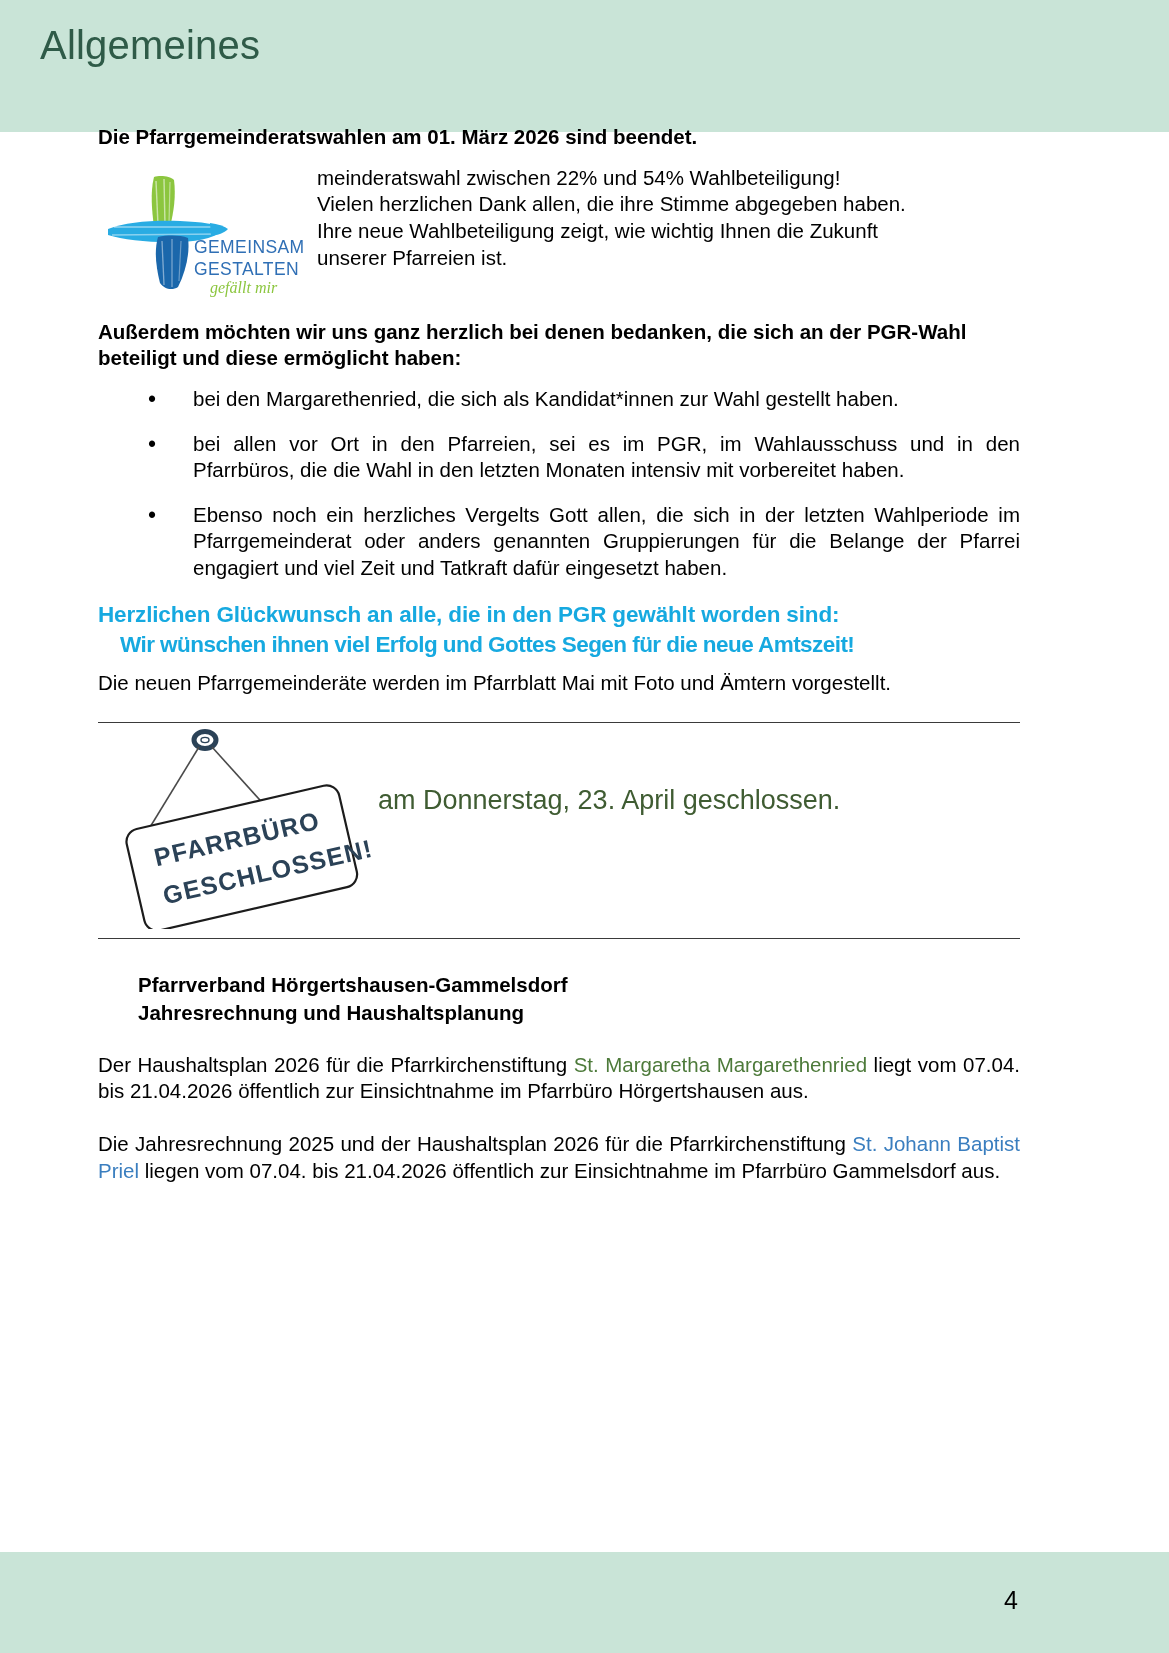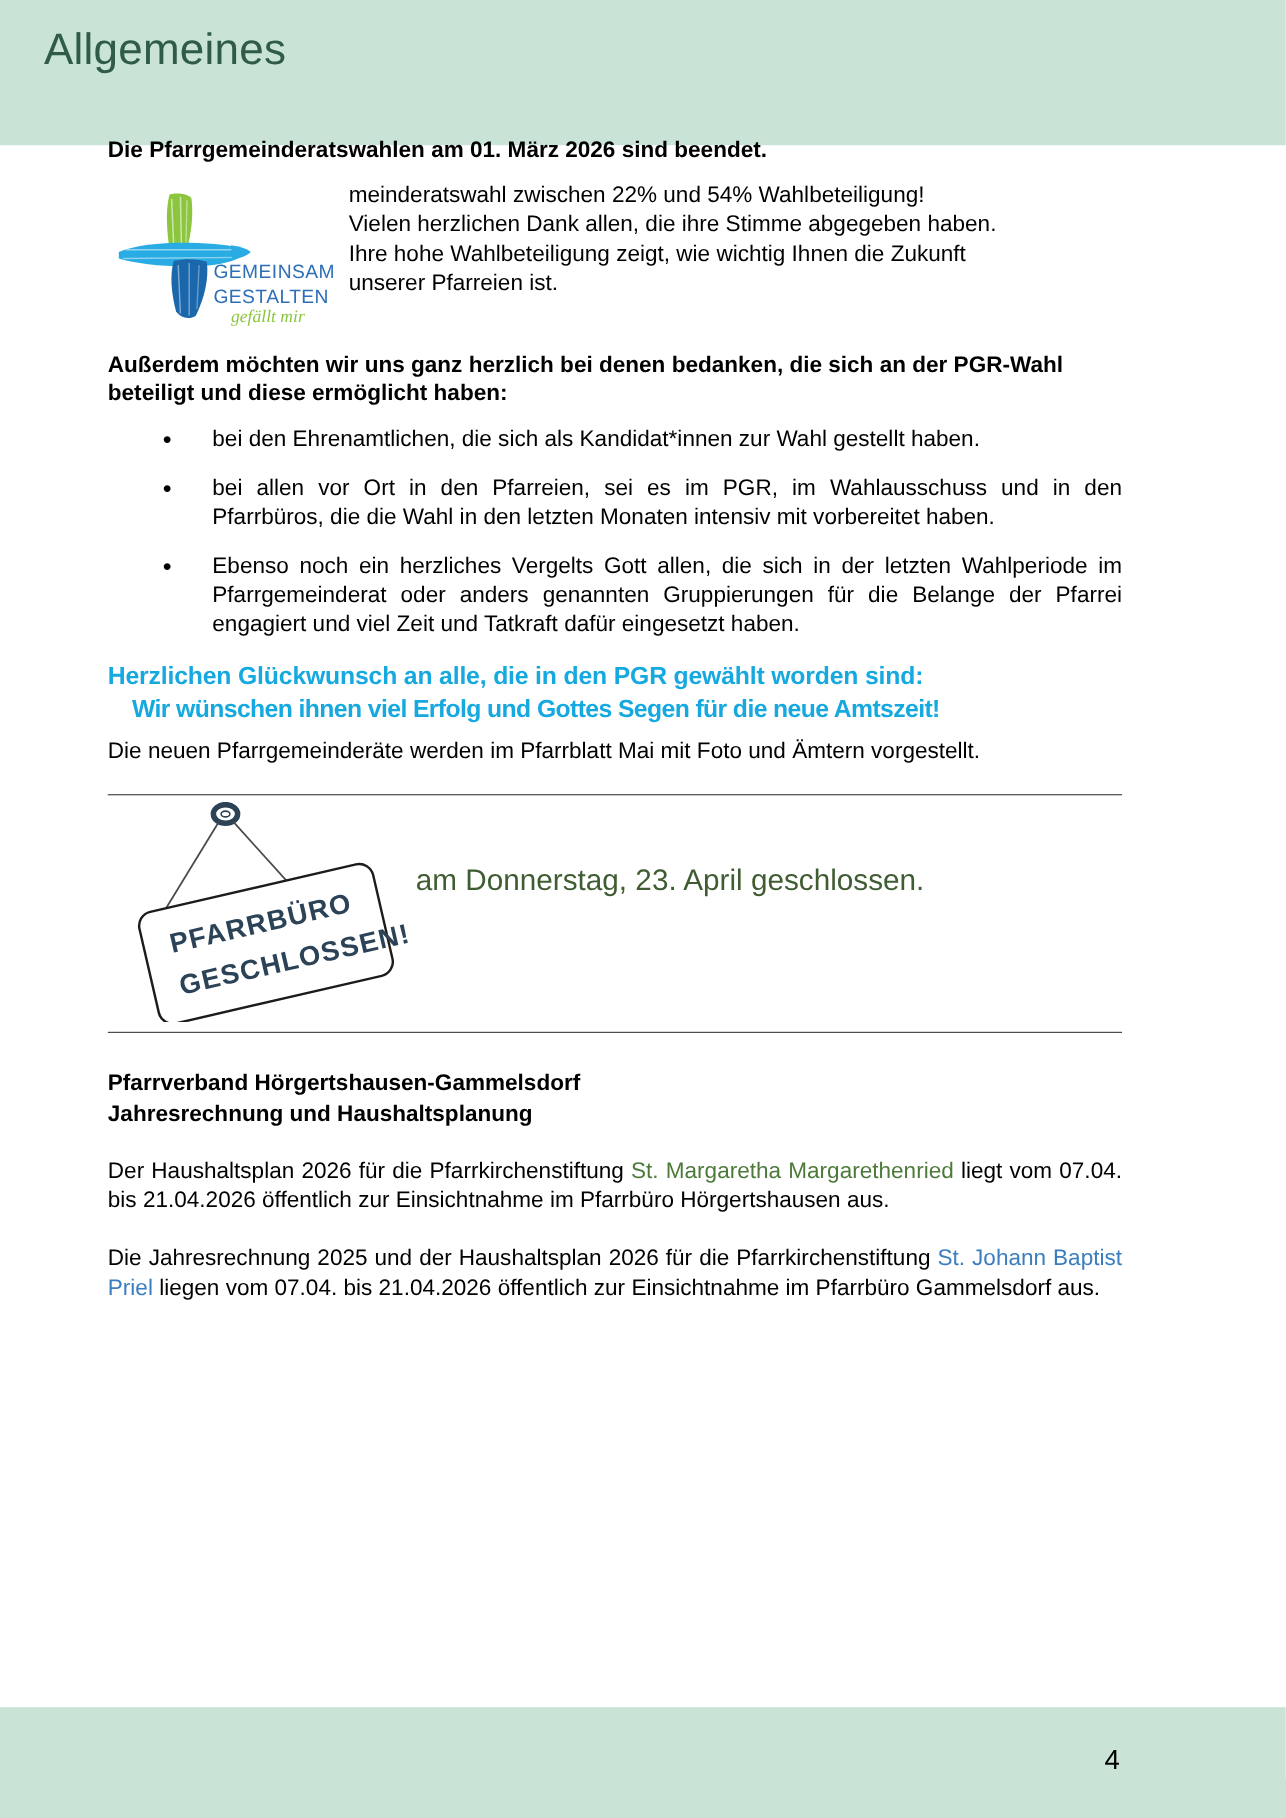--- a/index.html
+++ b/index.html
@@ -215,30 +215,30 @@
 
           <text x="96" y="88" font-family="Liberation Sans, sans-serif" font-size="17.5" fill="#2f6fb5" letter-spacing="0.4">GEMEINSAM</text>
           <text x="96" y="110" font-family="Liberation Sans, sans-serif" font-size="17.5" fill="#2f6fb5" letter-spacing="0.4">GESTALTEN</text>
           <text x="112" y="128" font-family="Liberation Serif, serif" font-size="16" font-style="italic" fill="#8cc63f">gefällt mir</text>
         </svg>
       </div>
 
       <div class="intro">
         <div>meinderatswahl zwischen 22% und 54% Wahlbeteiligung!</div>
         <div>Vielen herzlichen Dank allen, die ihre Stimme abgegeben haben.</div>
-        <div style="text-align:justify;">Ihre hohe Wahlbeteiligung zeigt, wie wichtig Ihnen die Zukunft</div>
+        <div style="text-align:justify;">Ihre neue Wahlbeteiligung zeigt, wie wichtig Ihnen die Zukunft</div>
         <div>unserer Pfarreien ist.</div>
       </div>
       <div class="clear"></div>
     </div>
 
     <div class="h-bold" style="margin-top:22px;width:900px;">Außerdem möchten wir uns ganz herzlich bei denen bedanken, die sich an der PGR-Wahl beteiligt und diese ermöglicht haben:</div>
 
     <ul class="bullets">
-      <li>bei den Ehrenamtlichen, die sich als Kandidat*innen zur Wahl gestellt haben.</li>
+      <li>bei den Margarethenried, die sich als Kandidat*innen zur Wahl gestellt haben.</li>
       <li>bei allen vor Ort in den Pfarreien, sei es im PGR, im Wahlausschuss und in den Pfarrbüros, die die Wahl in den letzten Monaten intensiv mit vorbereitet haben.</li>
       <li>Ebenso noch ein herzliches Vergelts Gott allen, die sich in der letzten Wahlperiode im Pfarrgemeinderat oder anders genannten Gruppierungen für die Belange der Pfarrei engagiert und viel Zeit und Tatkraft dafür eingesetzt haben.</li>
     </ul>
 
     <div class="congrats">
       <div>Herzlichen Glückwunsch an alle, die in den PGR gewählt worden sind:</div>
       <div class="line2">Wir wünschen ihnen viel Erfolg und Gottes Segen für die neue Amtszeit!</div>
     </div>
 
     <div class="after-congrats">Die neuen Pfarrgemeinderäte werden im Pfarrblatt Mai mit Foto und Ämtern vorgestellt.</div>
@@ -265,21 +265,21 @@
           </g>
         </svg>
       </div>
       <div class="closed-text">
         <div>am Donnerstag, 23. April geschlossen.</div>
       </div>
     </div>
 
     <hr class="divider">
 
-    <div class="sec-title" style="margin-top:32px;">
+    <div class="sec-title" style="margin-top:32px;margin-left:40px;">
       <div>Pfarrverband Hörgertshausen-Gammelsdorf</div>
       <div>Jahresrechnung und Haushaltsplanung</div>
     </div>
 
 
     <p class="para">
       <span>Der Haushaltsplan 2026 für die Pfarrkirchenstiftung </span><span class="green">St. Margaretha Margarethenried</span><span> liegt vom 07.04. bis 21.04.2026 öffentlich zur Einsichtnahme im Pfarrbüro Hörgertshausen aus.</span>
     </p>
 
     <p class="para">

